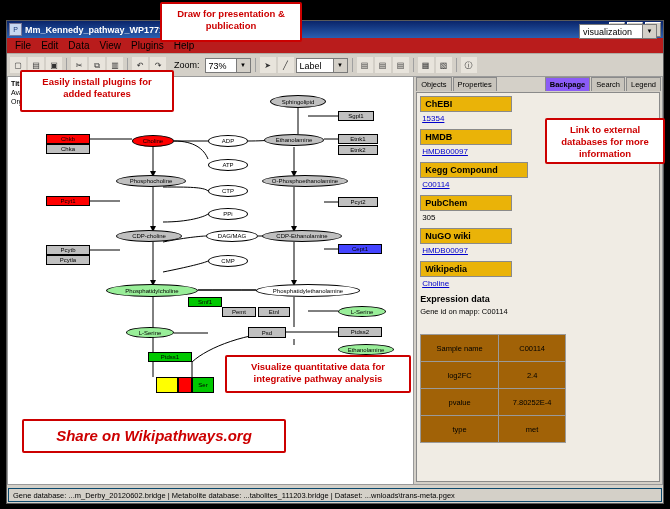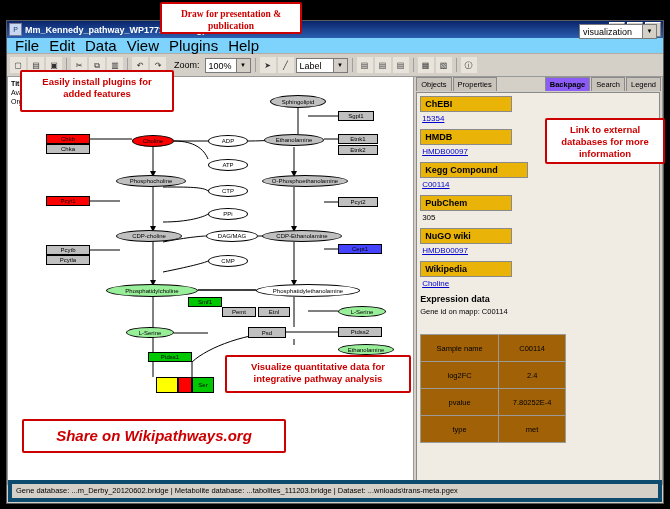--- a/index.html
+++ b/index.html
@@ -61,25 +61,25 @@
     background: #d4d0c8;
     border: 1px solid #808080;
     border-top-color: #fff; border-left-color: #fff;
     color: #000;
     font-size: 8px;
     line-height: 11px;
     text-align: center;
   }
   .menubar {
     height: 15px;
-    background: #7dd3fc;
+    background: #b91c1c;
     border-bottom: 1px solid #b0aca4;
     display: flex;
     align-items: center;
-    font-size: 15px;
+    font-size: 10px;
     padding-left: 3px;
   }
   .menubar span { padding: 0 5px; }
   .toolbar {
     height: 22px;
     background: #d4d0c8;
     display: flex;
     align-items: center;
     padding: 0 3px;
     gap: 2px;
@@ -236,23 +236,23 @@
   table.exp td {
     border: 1px solid #9a9a9a;
     padding: 7px 3px;
     background: #a16207;
     text-align: center;
     height: 12px;
   }
   .statusbar {
     position: absolute;
     left: 1px; right: 1px; bottom: 1px;
-    height: 22px;
-    background: #d4d0c8;
-    border: 4px solid #0c4a6e;
+    height: 14px;
+    background: #d4d0c8;
+    border: 1px solid #0c4a6e;
     font-size: 7.5px;
     line-height: 14px;
     padding-left: 4px;
     box-sizing: border-box;
     overflow: hidden;
     white-space: nowrap;
   }
   
   .node {
     position: absolute;
@@ -289,21 +289,21 @@
     border: 2px solid #cc0000;
     color: #cc0000;
     font-weight: bold;
     text-align: center;
     font-size: 9.5px;
     line-height: 12px;
     padding: 4px 6px;
     box-sizing: border-box;
     border-radius: 2px;
   }
-  #callout-draw { left: 160px; top: 2px; width: 142px; height: 32px; font-family: Liberation Serif, serif; }
+  #callout-draw { left: 160px; top: 2px; width: 142px; height: 40px; }
   #callout-plugins { left: 20px; top: 70px; width: 154px; height: 42px; }
   #callout-link { left: 545px; top: 118px; width: 120px; height: 46px; }
   #callout-visualize { left: 225px; top: 355px; width: 186px; height: 38px; }
   #callout-share {
     left: 22px; top: 419px; width: 264px; height: 34px;
     font-size: 15px;
     font-style: italic;
     line-height: 26px;
     padding: 2px;
   }
@@ -340,21 +340,21 @@
       <div class="tb-tool">▣</div>
       <div class="tb-sep"></div>
       <div class="tb-tool">✂</div>
       <div class="tb-tool">⧉</div>
       <div class="tb-tool">▥</div>
       <div class="tb-sep"></div>
       <div class="tb-tool">↶</div>
       <div class="tb-tool">↷</div>
       <span class="zoom-label">Zoom:</span>
       <div class="zoom-box combo">
-        <span>100%</span>
+        <span>73%</span>
         <span class="arrow">▼</span>
       </div>
       <div class="tb-sep"></div>
       <div class="tb-tool">➤</div>
       <div class="tb-tool">╱</div>
       <div class="combo" style="width:52px">
         <span>Label</span>
         <span class="arrow">▼</span>
       </div>
       <div class="tb-sep"></div>

